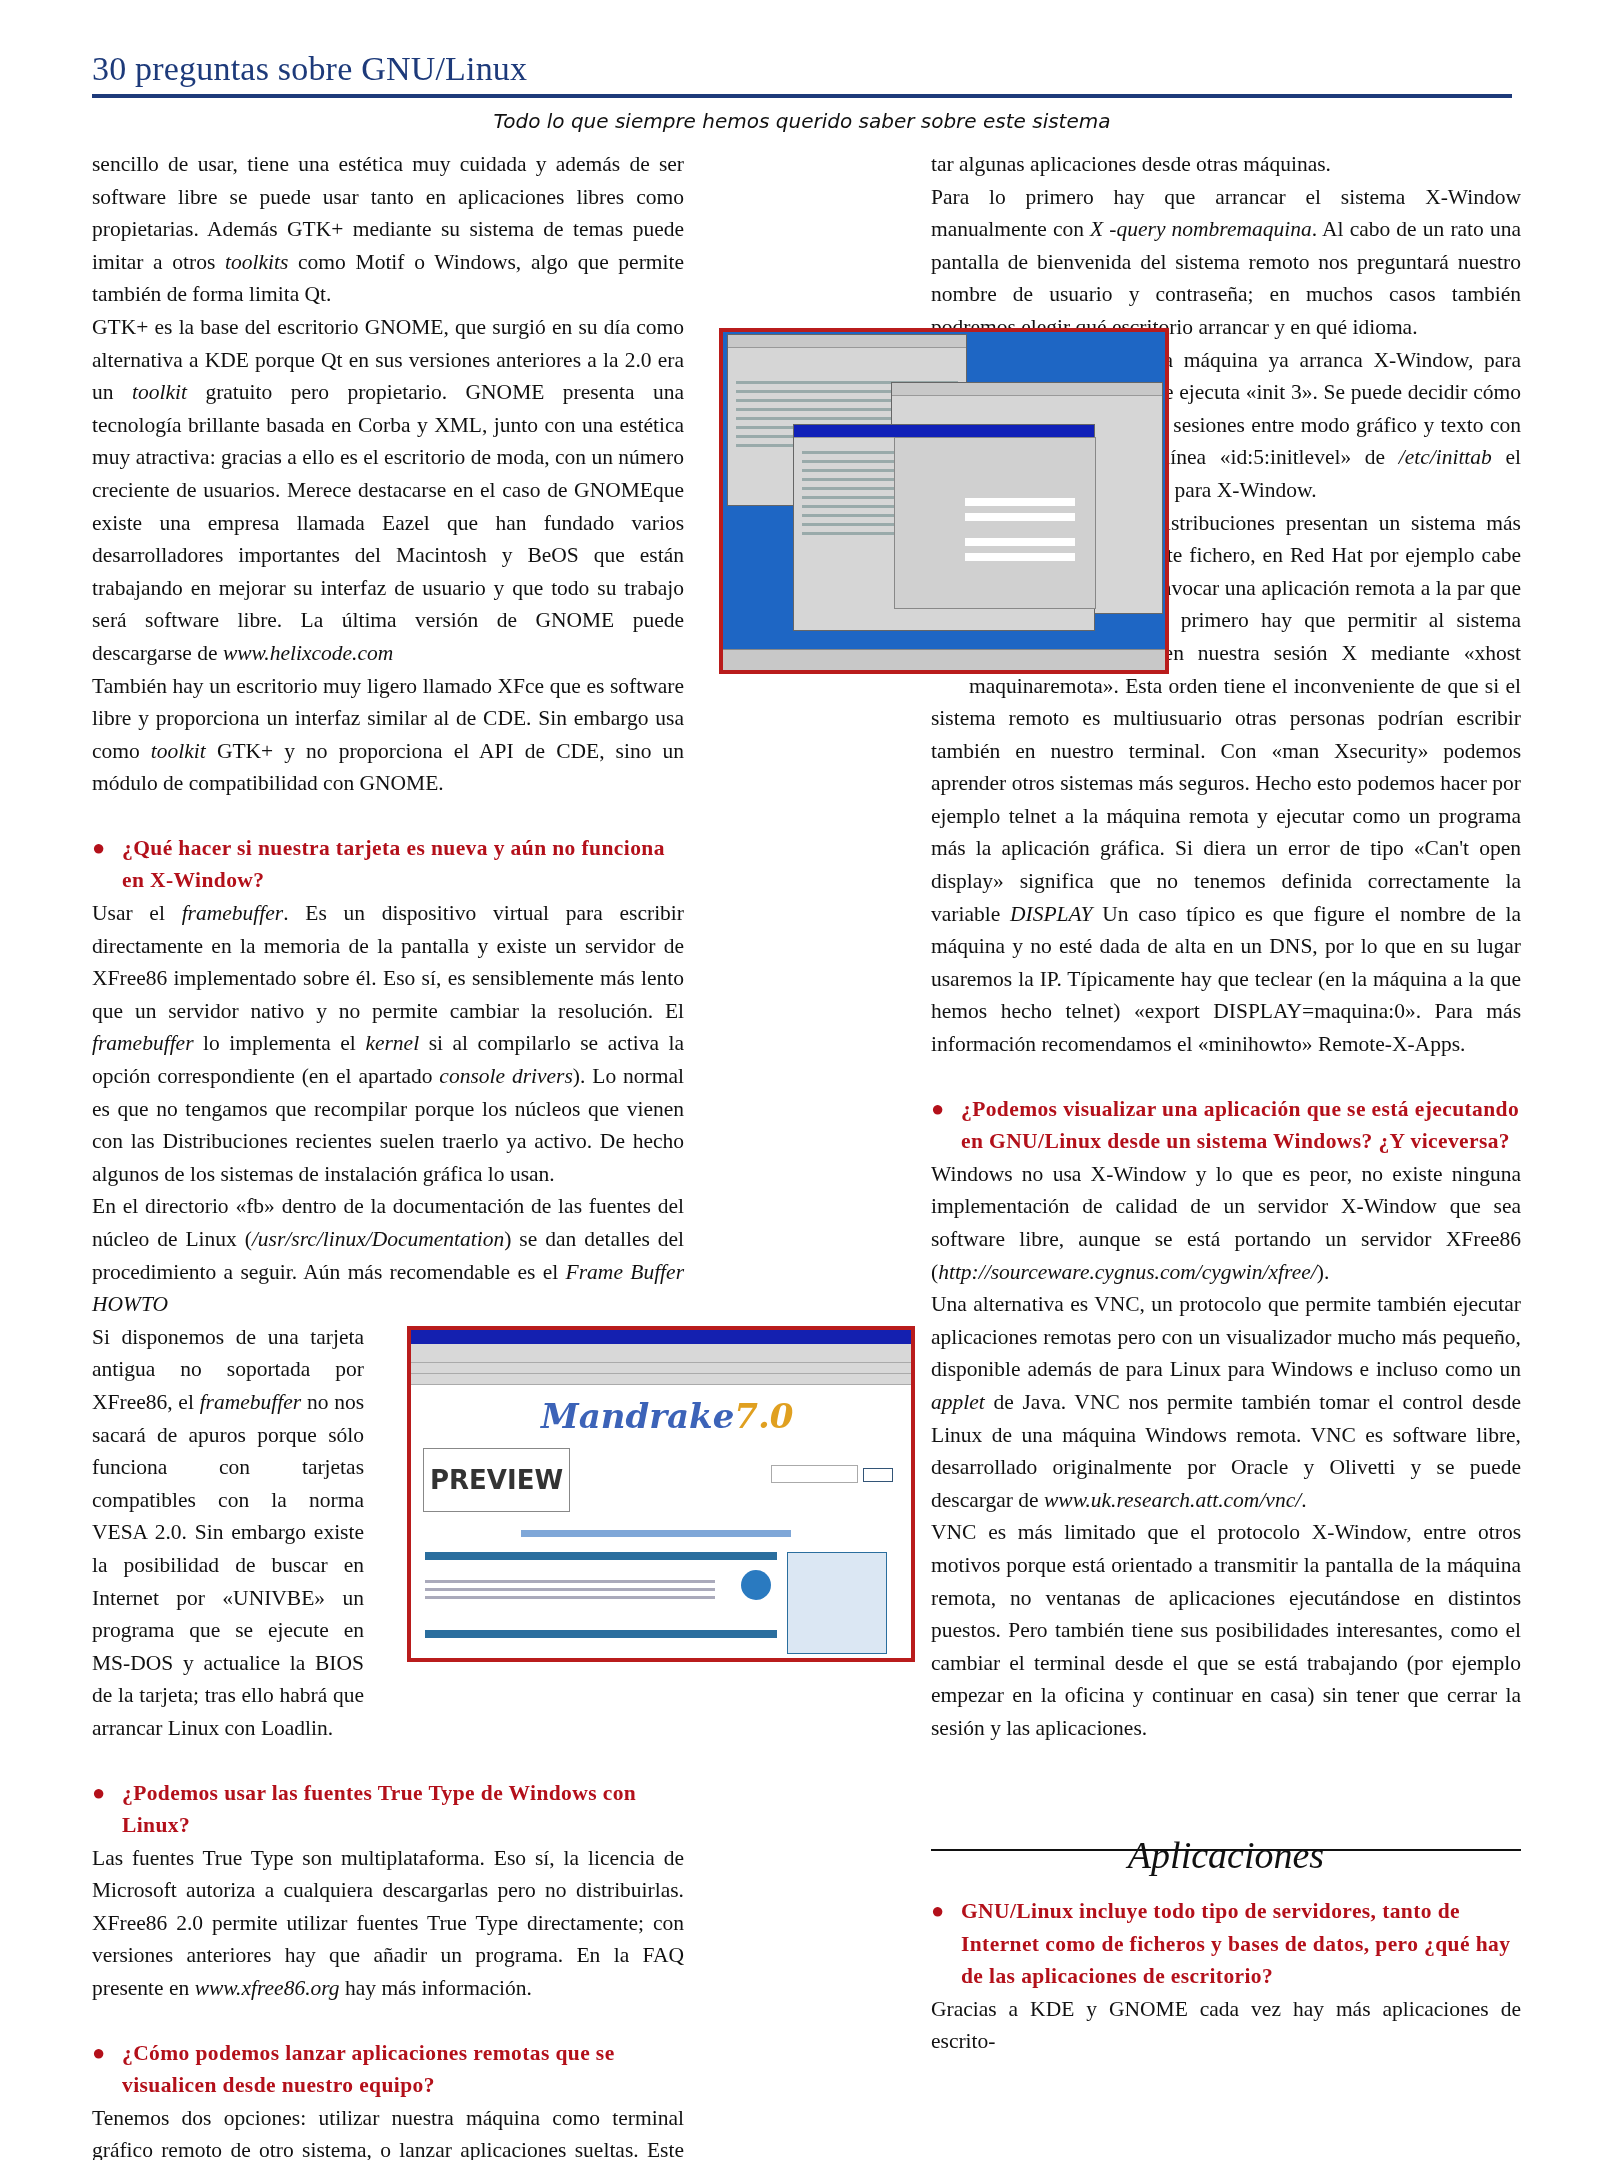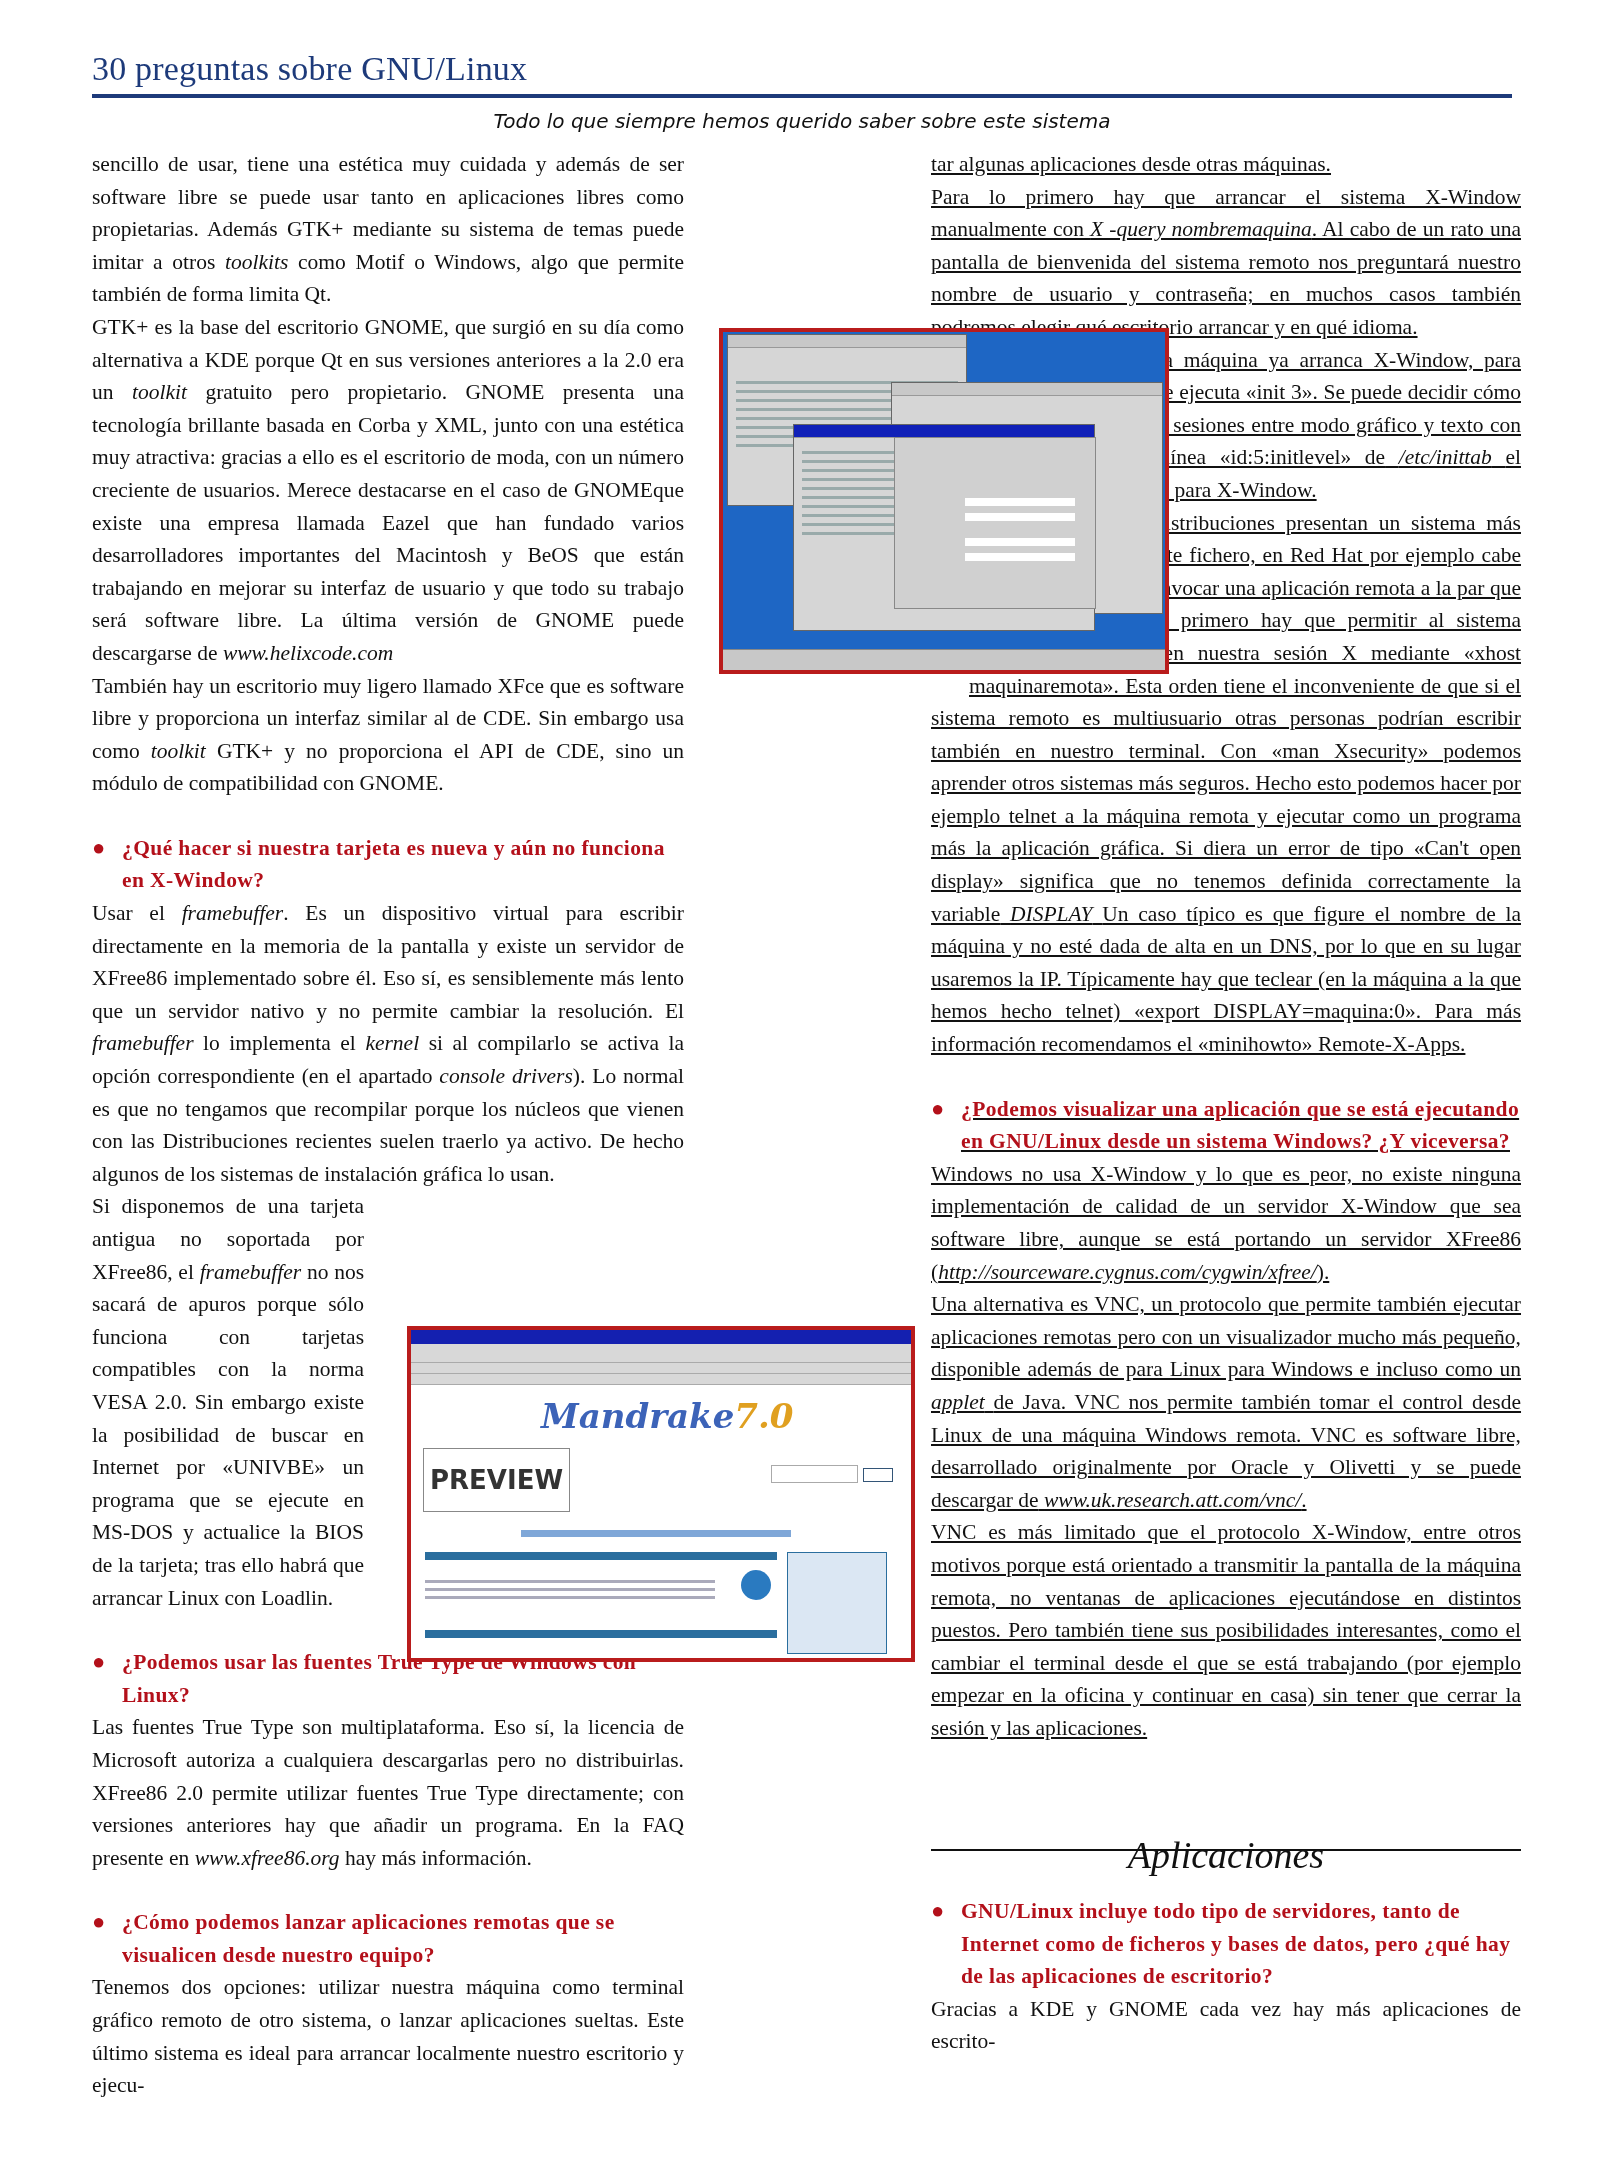--- a/index.html
+++ b/index.html
@@ -6,21 +6,21 @@
   body { width: 1621px; height: 2160px; position: relative; overflow: hidden;
          font-family: "Liberation Serif", "DejaVu Serif", serif; color: #111; }
   .header { position: absolute; left: 92px; top: 48px; width: 1420px; }
   .header-title { text-align: left; font-size: 34px; color: #1d3a7a; line-height: 42px; letter-spacing: 0.2px; }
   .header-rule { height: 4px; background: #1d3a7a; margin-top: 4px; }
   .header-sub { text-align: center; font-family: "DejaVu Sans", sans-serif; font-style: italic;
                 font-size: 20px; line-height: 34px; margin-top: 6px; color: #111; }
 
   .col { position: absolute; font-size: 21.5px; line-height: 32.6px; text-align: justify; }
   .col-left { left: 92px; top: 148px; width: 592px; }
-  .col-right { left: 931px; top: 148px; width: 590px; text-decoration: underline; }
+  .col-right { left: 931px; top: 148px; width: 590px; }
   .p { margin: 0; }
   .p i, .ital { font-style: italic; }
   .q { color: #b3101a; font-weight: bold; margin: 32px 0 0 0; position: relative; padding-left: 30px;
        text-align: left; letter-spacing: 0.4px; }
   .q .bullet { position: absolute; left: 0; top: 0; color: #b3101a; font-size: 22px; }
 
   .shot { position: absolute; border: 4px solid #b91c1c; overflow: hidden; }
   .shot-x { left: 719px; top: 328px; width: 442px; height: 338px; background: #1e66c4; }
   .shot-web { left: 407px; top: 1326px; width: 500px; height: 328px; background: #fff; }
 
@@ -55,20 +55,21 @@
   <div class="header-sub">Todo lo que siempre hemos querido saber sobre este sistema</div>
 </div>
 
 <div class="col col-left">
   <p class="p"><span>sencillo de usar, tiene una estética muy cuidada y además de ser software libre se puede usar tanto en aplicaciones libres como propietarias. Además GTK+ mediante su sistema de temas puede imitar a otros</span> <i>toolkits</i> <span>como Motif o Windows, algo que permite también de forma limita Qt.</span></p>
   <p class="p"><span>GTK+ es la base del escritorio GNOME, que surgió en su día como alternativa a KDE porque Qt en sus versiones anteriores a la 2.0 era un</span> <i>toolkit</i> <span>gratuito pero propietario. GNOME presenta una tecnología brillante basada en Corba y XML, junto con una estética muy atractiva: gracias a ello es el escritorio de moda, con un número creciente de usuarios. Merece destacarse en el caso de GNOMEque existe una empresa llamada Eazel que han fundado varios desarrolladores importantes del Macintosh y BeOS que están trabajando en mejorar su interfaz de usuario y que todo su trabajo será software libre. La última versión de GNOME puede descargarse de</span> <i>www.helixcode.com</i></p>
   <p class="p"><span>También hay un escritorio muy ligero llamado XFce que es software libre y proporciona un interfaz similar al de CDE. Sin embargo usa como</span> <i>toolkit</i> <span>GTK+ y no proporciona el API de CDE, sino un módulo de compatibilidad con GNOME.</span></p>
 
   <div class="q"><span class="bullet">●</span><span>¿Qué hacer si nuestra tarjeta es nueva y aún no funciona en X-Window?</span></div>
   <p class="p"><span>Usar el</span> <i>framebuffer</i><span>. Es un dispositivo virtual para escribir directamente en la memoria de la pantalla y existe un servidor de XFree86 implementado sobre él. Eso sí, es sensiblemente más lento que un servidor nativo y no permite cambiar la resolución. El</span> <i>framebuffer</i> <span>lo implementa el</span> <i>kernel</i> <span>si al compilarlo se activa la opción correspondiente (en el apartado</span> <i>console drivers</i><span>). Lo normal es que no tengamos que recompilar porque los núcleos que vienen con las Distribuciones recientes suelen traerlo ya activo. De hecho algunos de los sistemas de instalación gráfica lo usan.</span></p>
+  <p class="p"><span>En el directorio «fb» dentro de la documentación de las fuentes del núcleo de Linux (</span><i>/usr/src/linux/Documentation</i><span>) se dan detalles del procedimiento a seguir. Aún más recomendable es el</span> <i>Frame Buffer HOWTO</i></p>
   <div class="float-left-space" style="width:320px;height:420px;"></div>
   <p class="p"><span>Si disponemos de una tarjeta antigua no soportada por XFree86, el</span> <i>framebuffer</i> <span>no nos sacará de apuros porque sólo funciona con tarjetas compatibles con la norma VESA 2.0. Sin embargo existe la posibilidad de buscar en Internet por «UNIVBE» un programa que se ejecute en MS-DOS y actualice la BIOS de la tarjeta; tras ello habrá que arrancar Linux con Loadlin.</span></p>
 
   <div class="q"><span class="bullet">●</span><span>¿Podemos usar las fuentes True Type de Windows con Linux?</span></div>
   <p class="p"><span>Las fuentes True Type son multiplataforma. Eso sí, la licencia de Microsoft autoriza a cualquiera descargarlas pero no distribuirlas. XFree86 2.0 permite utilizar fuentes True Type directamente; con versiones anteriores hay que añadir un programa. En la FAQ presente en</span> <i>www.xfree86.org</i> <span>hay más información.</span></p>
 
   <div class="q"><span class="bullet">●</span><span>¿Cómo podemos lanzar aplicaciones remotas que se visualicen desde nuestro equipo?</span></div>
   <p class="p">Tenemos dos opciones: utilizar nuestra máquina como terminal gráfico remoto de otro sistema, o lanzar aplicaciones sueltas. Este último sistema es ideal para arrancar localmente nuestro escritorio y ejecu-</p>
 </div>
 

